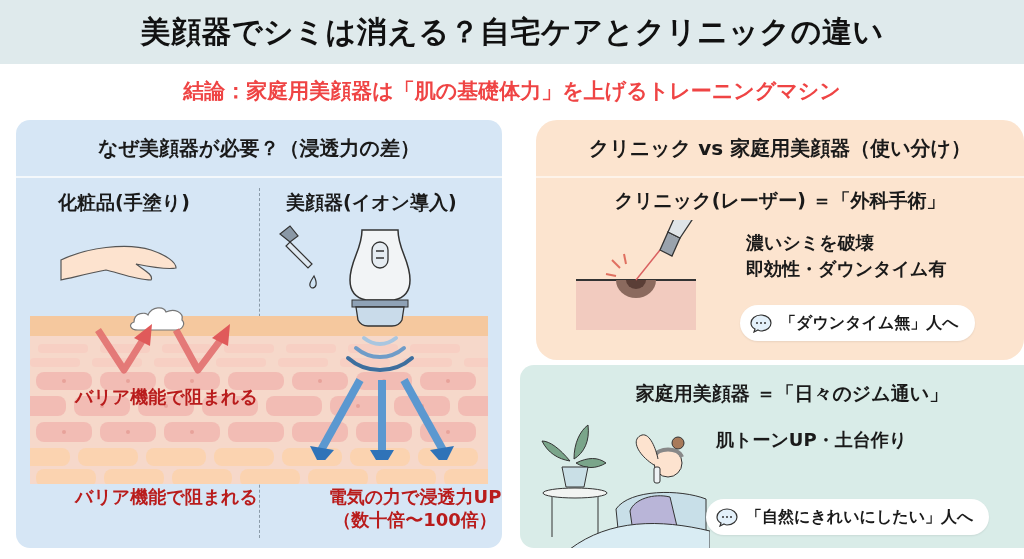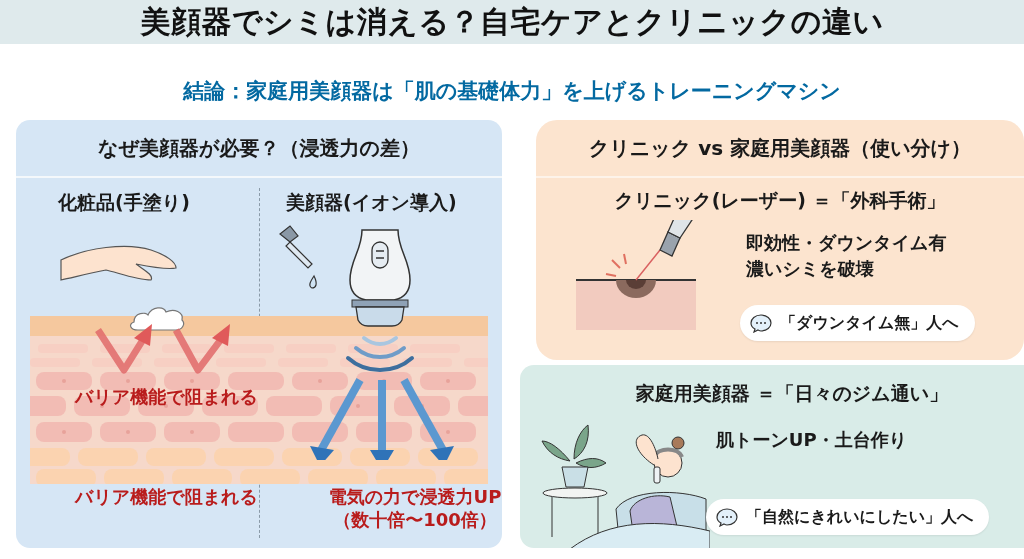--- a/index.html
+++ b/index.html
@@ -1,29 +1,29 @@
 <!DOCTYPE html>
 <html><head>
 <meta charset="utf-8">
 <style>
   * { box-sizing: border-box; margin: 0; padding: 0; }
   html, body { width: 1024px; height: 559px; overflow: hidden; background: #ffffff; }
   body { font-family: "DejaVu Sans", "Liberation Sans", sans-serif; color: #1a1a1a; position: relative; }
 
   .title-bar {
-    position: absolute; left: 0; top: 0; width: 1024px; height: 44px;
+    position: absolute; left: 0; top: 0; width: 1024px; height: 64px;
     background: #dfeaec;
     display: flex; align-items: center; justify-content: center;
   }
   .title-bar h1 { font-size: 30px; font-weight: bold; letter-spacing: 0.5px; color: #111; }
 
   .subtitle {
     position: absolute; left: 0; top: 68px; width: 1024px; height: 46px;
     display: flex; align-items: center; justify-content: center;
-    font-size: 21px; font-weight: bold; color: #0369a1;
+    font-size: 21px; font-weight: bold; color: #ef4444;
   }
 
   
   .left-panel {
     position: absolute; left: 16px; top: 120px; width: 486px; height: 428px;
     background: #d6e6f5; border-radius: 14px; overflow: hidden;
   }
   .panel-header {
     height: 58px; display: flex; align-items: center; justify-content: center;
     font-size: 20px; font-weight: bold; border-bottom: 2px solid #f4f8fb;
@@ -218,22 +218,22 @@
     <path d="M50 60 A 10 9 0 0 0 70 60 Z" fill="#5a3e36"></path>
     <line x1="60" y1="60" x2="84" y2="30" stroke="#d96060" stroke-width="1.5"></line>
     <path d="M84 30 L 92 12 L 104 18 L 96 36 Z" fill="#9aa3ad" stroke="#333" stroke-width="1.3"></path>
     <path d="M92 12 L 100 -6 L 116 0 L 104 18 Z" fill="#dfe4e8" stroke="#333" stroke-width="1.3"></path>
     <line x1="36" y1="40" x2="44" y2="48" stroke="#e07060" stroke-width="2"></line>
     <line x1="30" y1="54" x2="40" y2="56" stroke="#e07060" stroke-width="2"></line>
     <line x1="48" y1="34" x2="50" y2="44" stroke="#e07060" stroke-width="2"></line>
   </svg>
 
   <div class="bullets" style="left:210px;top:110px;">
+    <div>濃いシミを破壊</div>
     <div>即効性・ダウンタイム有</div>
-    <div>濃いシミを破壊</div>
   </div>
   <div class="pill" style="left:204px;top:185px;">
     <svg width="22" height="20">
       <path d="M11 2 C 5 2, 1 6, 1 10 C 1 13, 3 15, 5 16 L 4 19 L 8 17 C 9 17.5, 10 18, 11 18 C 17 18, 21 14, 21 10 C 21 6, 17 2, 11 2 Z" fill="#e3f0fa" stroke="#333" stroke-width="1.2"></path>
       <circle cx="7" cy="10" r="1" fill="#333"></circle>
         <circle cx="11" cy="10" r="1" fill="#333"></circle>
         <circle cx="15" cy="10" r="1" fill="#333"></circle>
     </svg>
     <span>「ダウンタイム無」人へ</span>
   </div>

